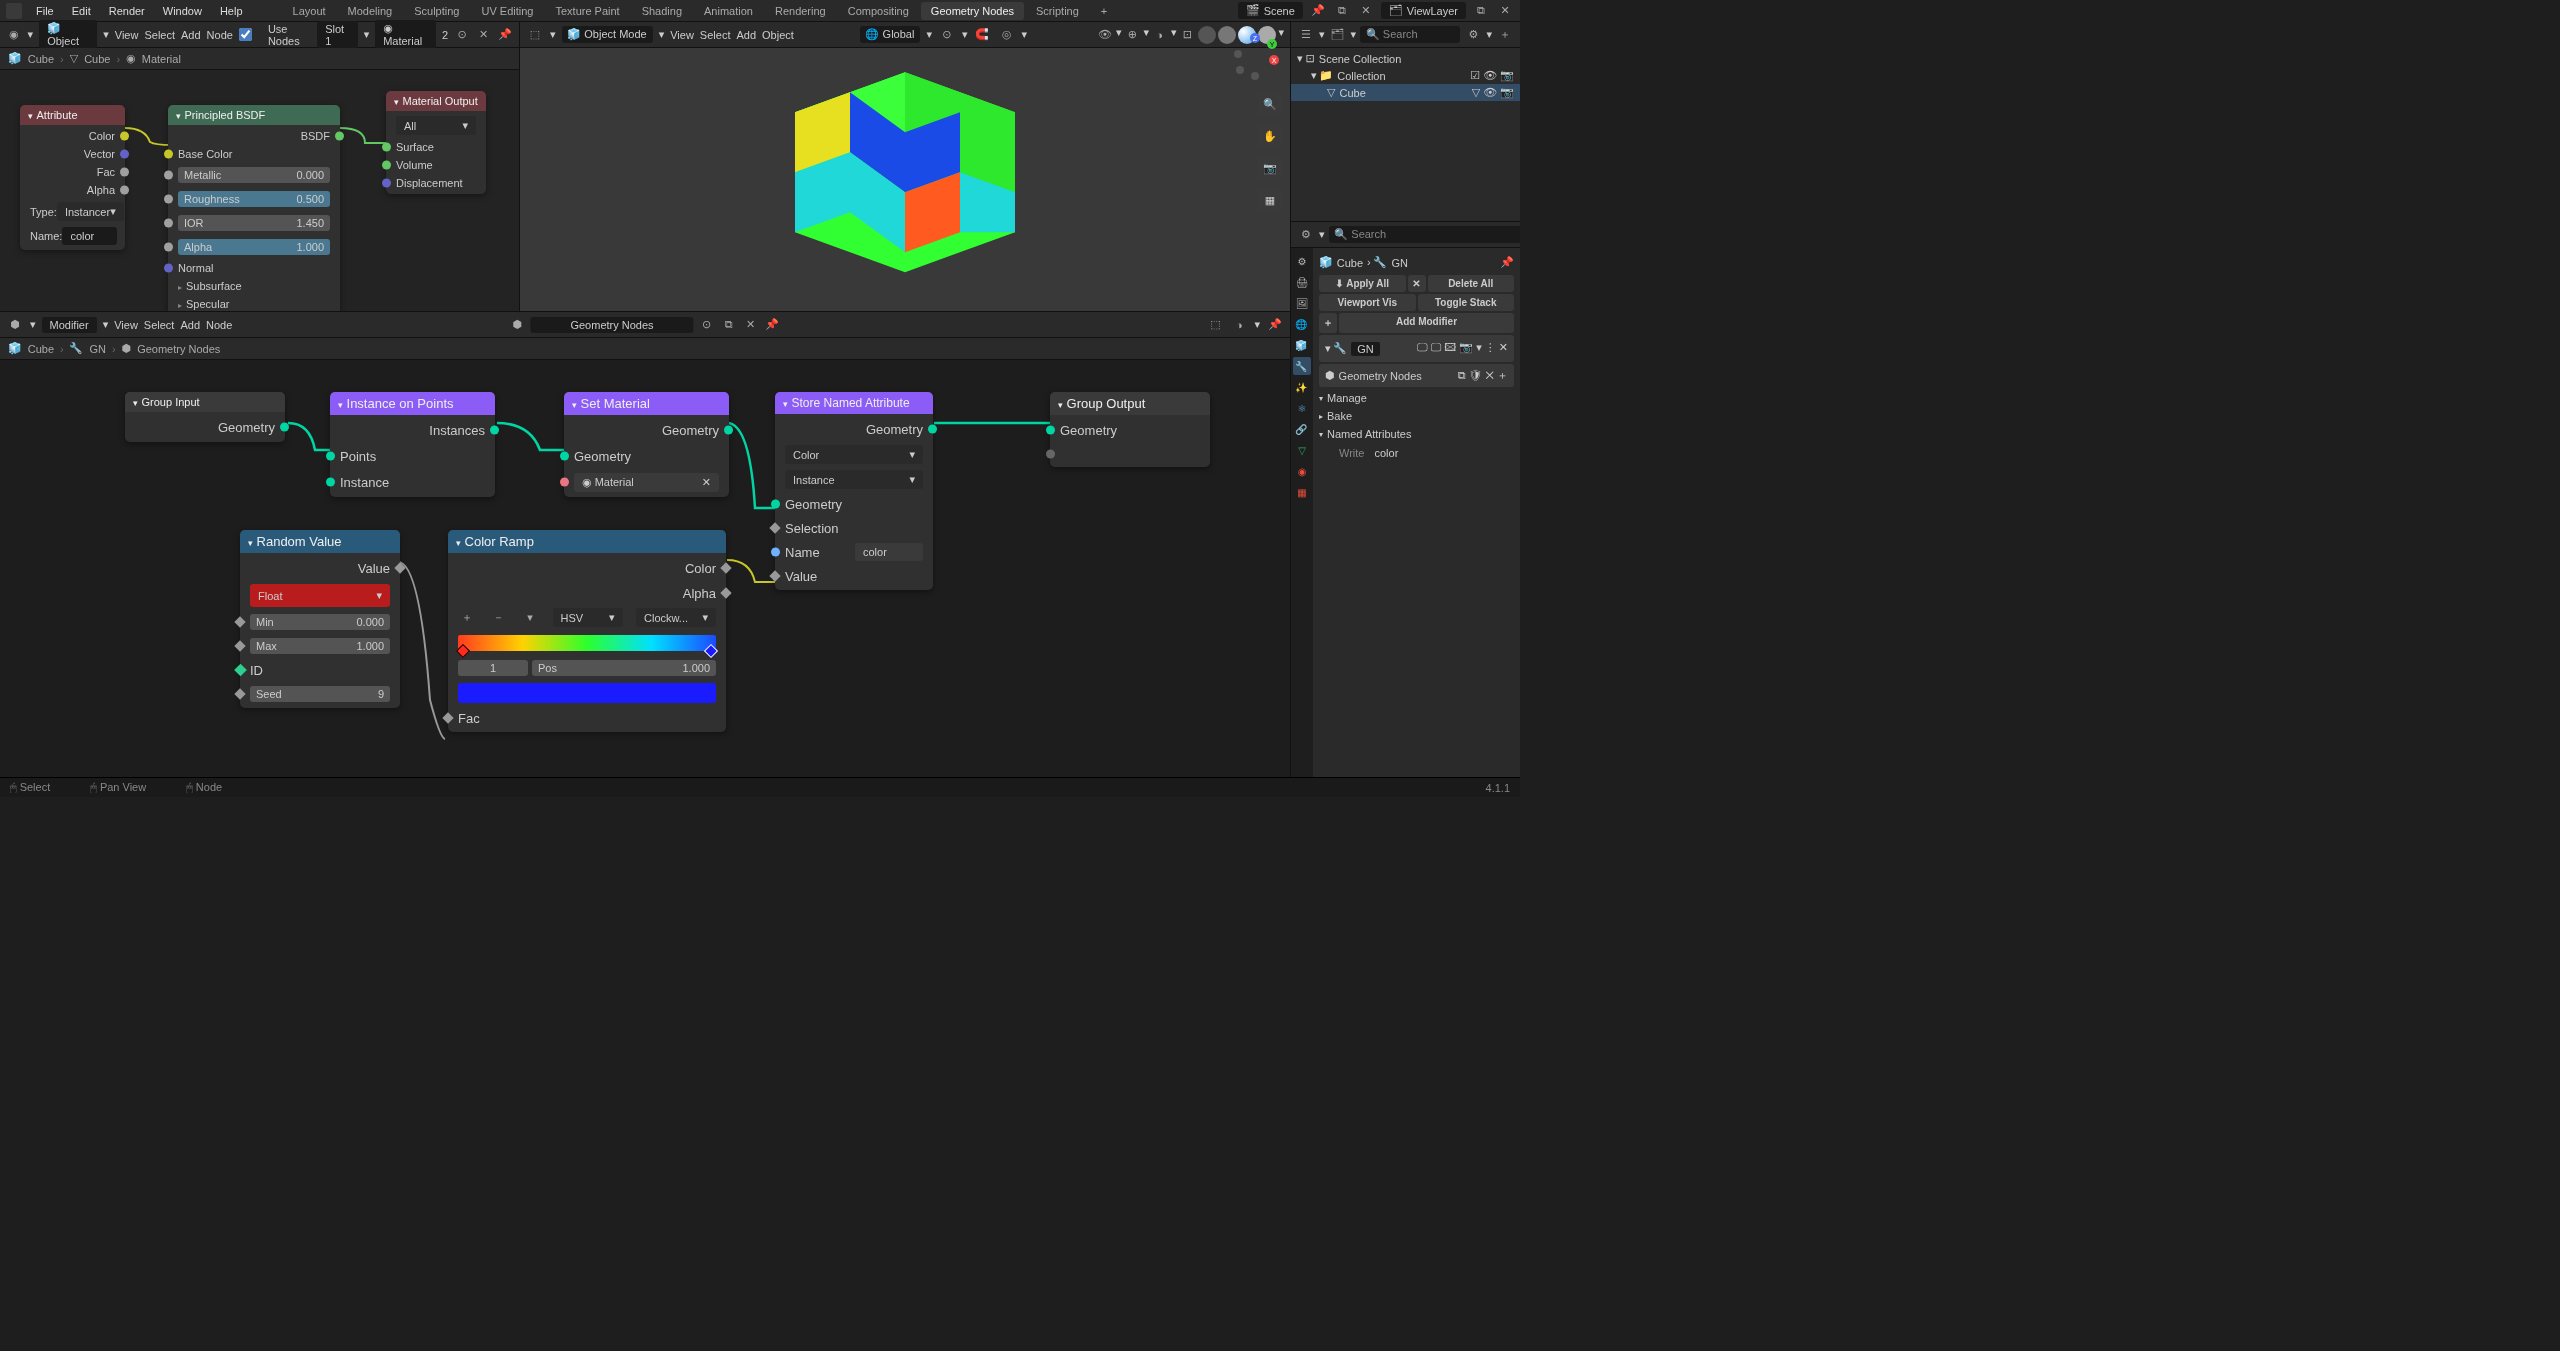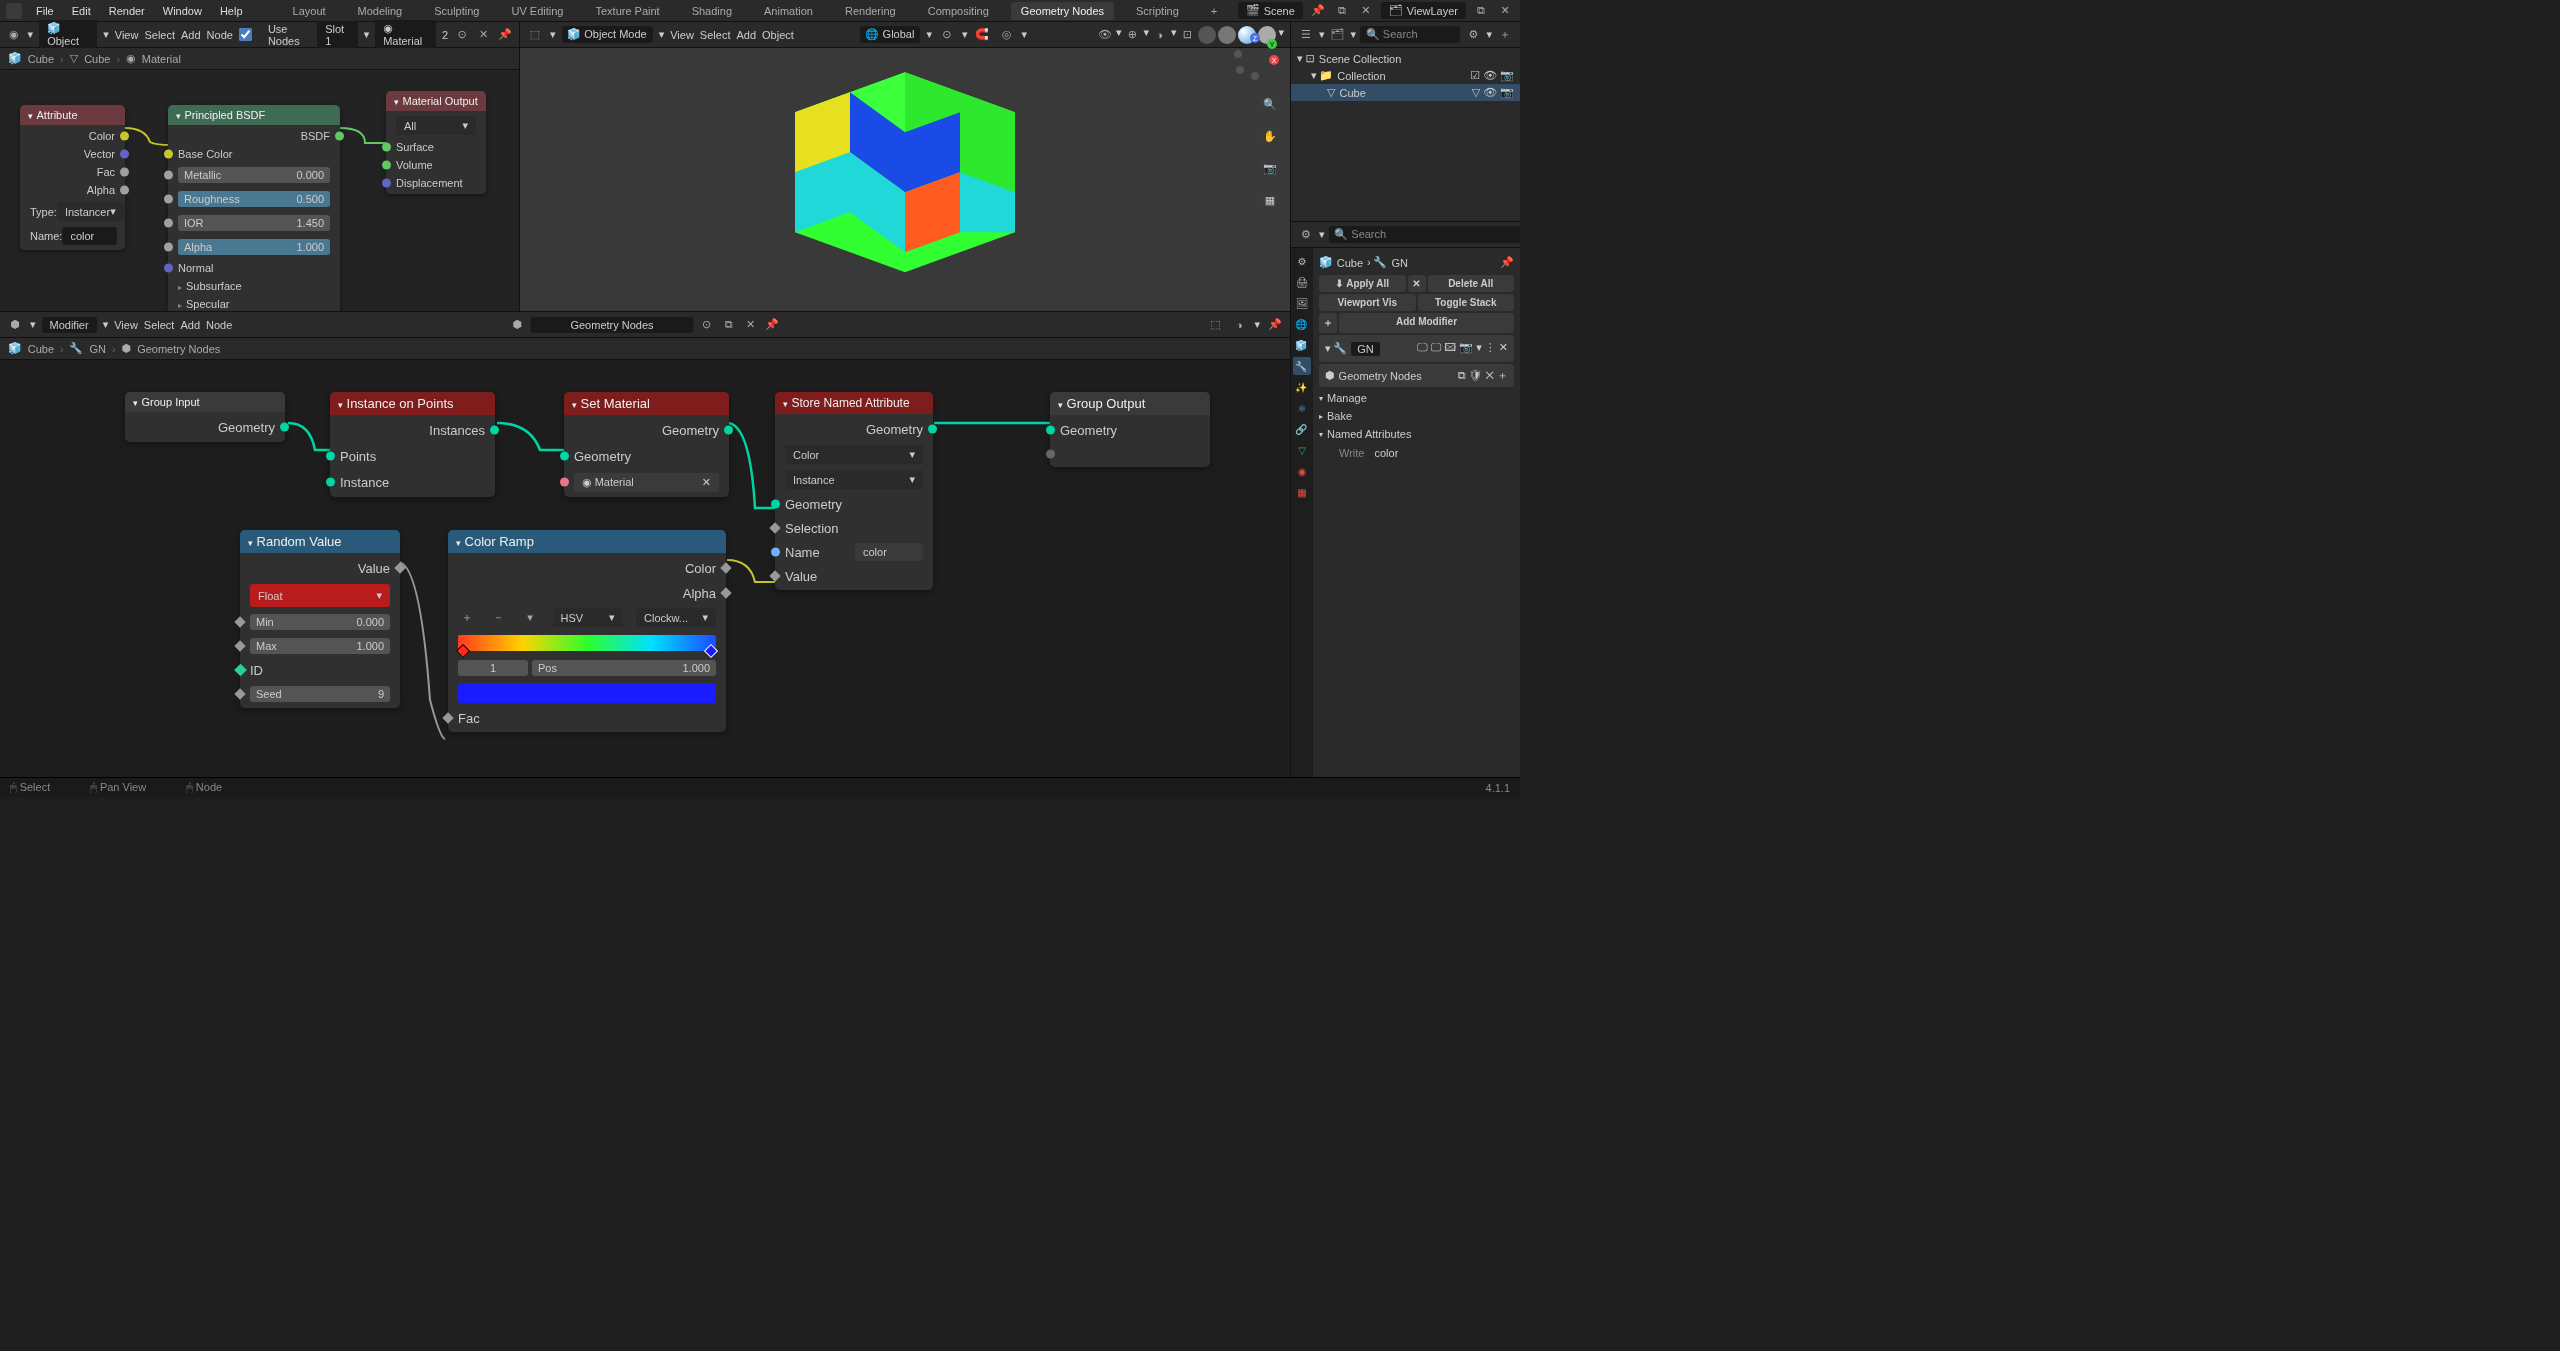--- a/index.html
+++ b/index.html
@@ -1,20 +1,20 @@
 <!DOCTYPE html>
 <html><head>
 <meta charset="utf-8">
 <style>
 * { margin:0; padding:0; box-sizing:border-box; font-family:-apple-system,sans-serif; user-select:none; }
 body { background:#1e1e1e; color:#ccc; font-size:11px; width:1520px; height:797px; overflow:hidden; position:relative; }
 .topbar { height:22px; background:#2a2a2a; display:flex; align-items:center; padding:0 6px; gap:2px; border-bottom:1px solid #111; }
 .topbar .logo { width:16px; height:16px; background:#3a3a3a; border-radius:2px; margin-right:4px; }
 .topbar .menu { padding:3px 8px; cursor:pointer; color:#ddd; }
-.topbar .tabs { margin-left:30px; display:flex; gap:12px; }
+.topbar .tabs { margin-left:30px; display:flex; gap:2px; }
 .topbar .tab { padding:3px 10px; color:#aaa; cursor:pointer; }
 .topbar .tab.active { background:#3a3a3a; border-radius:3px; color:#eee; }
 .topbar .right { margin-left:auto; display:flex; align-items:center; gap:6px; }
 .topbar .field { background:#1a1a1a; padding:2px 8px; border-radius:3px; display:flex; align-items:center; gap:4px; }
 .icon-btn { width:18px; height:18px; display:inline-flex; align-items:center; justify-content:center; color:#aaa; cursor:pointer; }
 .layout { display:grid; grid-template-columns:520px 1fr 230px; grid-template-rows:290px 1fr; height:calc(100% - 42px); }
 .shader-panel { grid-column:1; grid-row:1; background:#232323; border-right:1px solid #111; border-bottom:1px solid #111; display:flex; flex-direction:column; }
 .viewport { grid-column:2; grid-row:1; background:#393939; border-bottom:1px solid #111; position:relative; }
 .right-col { grid-column:3; grid-row:1/3; background:#2a2a2a; border-left:1px solid #111; display:flex; flex-direction:column; }
 .geo-panel { grid-column:1/3; grid-row:2; background:#1d1d1d; display:flex; flex-direction:column; position:relative; }
@@ -34,21 +34,21 @@
 .node .row.right { justify-content:flex-end; }
 .node .slider { background:#545454; border-radius:3px; padding:2px 6px; display:flex; justify-content:space-between; flex:1; margin:1px 0; }
 .node .slider.hl { background:#4a7890; }
 .node .dd { background:#2a2a2a; border-radius:3px; padding:3px 8px; flex:1; display:flex; align-items:center; justify-content:space-between; }
 .node .expand::before { content:"▸"; font-size:8px; margin-right:4px; color:#888; }
 .sock { position:absolute; width:9px; height:9px; border-radius:50%; top:50%; transform:translateY(-50%); }
 .sock.l { left:-4px; } .sock.r { right:-4px; }
 .sock.geo { background:#00d6a3; } .sock.col { background:#c7c729; } .sock.vec { background:#6363c7; }
 .sock.sh { background:#63c763; } .sock.fl { background:#a0a0a0; } .sock.bool { background:#cca6d6; }
 .sock.str { background:#70b2ff; } .sock.mat { background:#eb7582; } .sock.dia { width:8px; height:8px; border-radius:0; transform:translateY(-50%) rotate(45deg); background:#999; }
-.t-red { background:#6b3a3f; } .t-green { background:#3f6b54; } .t-teal { background:#7f1d1d; }
+.t-red { background:#6b3a3f; } .t-green { background:#3f6b54; } .t-teal { background:#8b5cf6; }
 .t-blue { background:#2a5a7a; } .t-gray { background:#3a3a3a; }
 svg.wires { position:absolute; inset:0; width:100%; height:100%; pointer-events:none; }
 .vp-header { height:26px; background:#2a2a2a; display:flex; align-items:center; padding:0 6px; gap:6px; border-bottom:1px solid #111; }
 .vp-tool { padding:2px 6px; background:#1a1a1a; border-radius:3px; font-size:11px; }
 .vp-right { margin-left:auto; display:flex; gap:2px; }
 .vp-ball { width:18px; height:18px; border-radius:50%; cursor:pointer; }
 .gizmo { position:absolute; top:10px; right:10px; width:50px; height:50px; }
 .outliner { flex:0 0 200px; background:#2a2a2a; border-bottom:1px solid #111; display:flex; flex-direction:column; }
 .outliner .hdr { height:26px; display:flex; align-items:center; padding:0 6px; gap:4px; border-bottom:1px solid #111; }
 .outliner .search { flex:1; background:#1a1a1a; border-radius:3px; padding:2px 6px; color:#888; }

